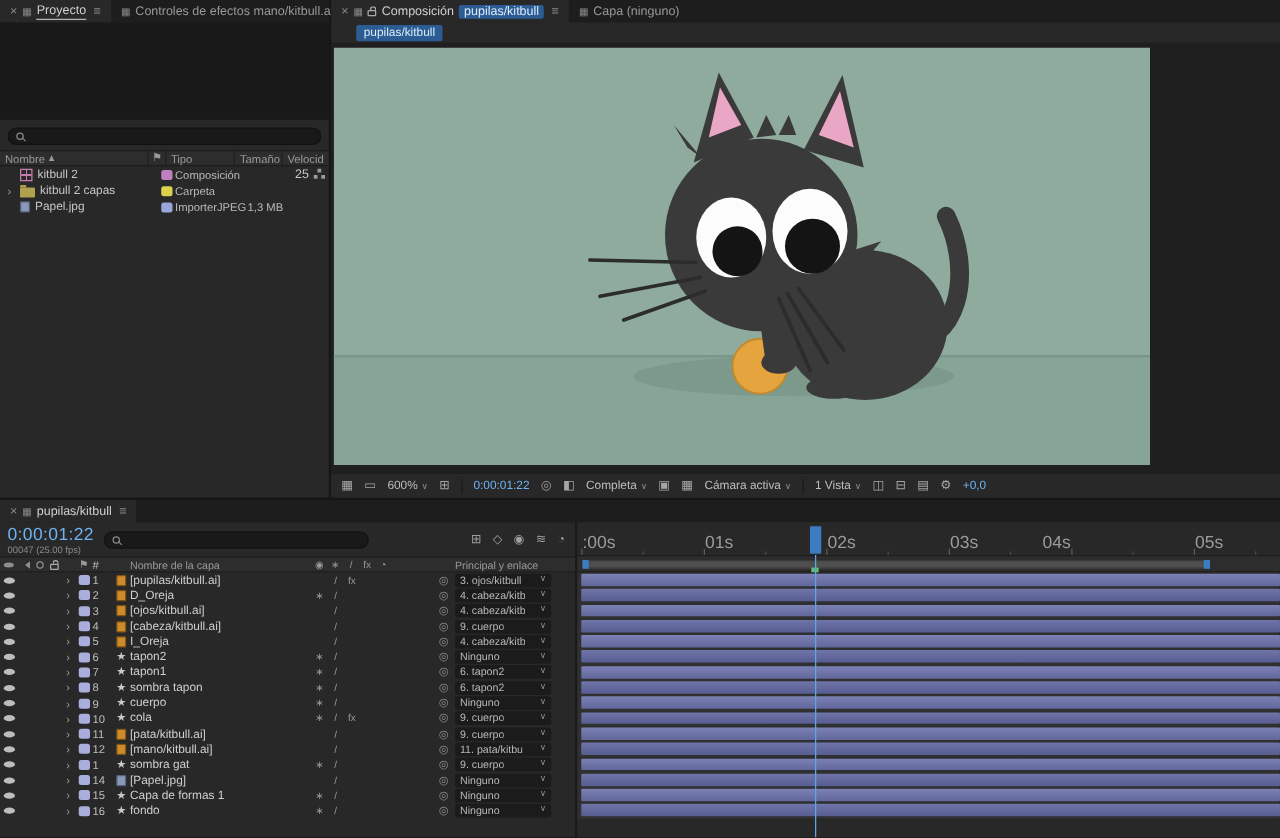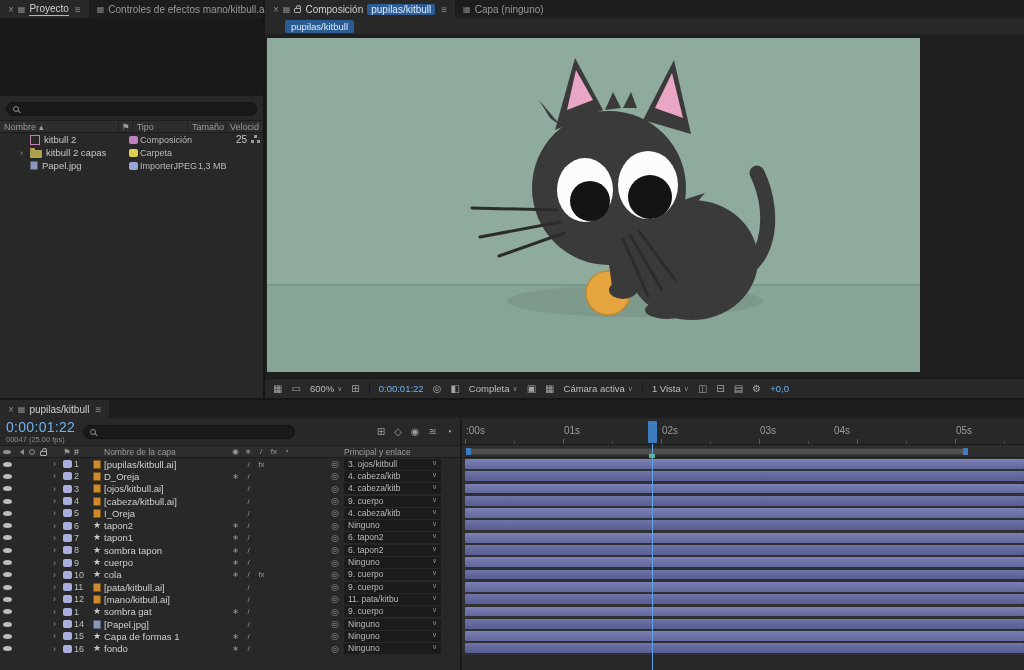--- a/index.html
+++ b/index.html
@@ -33,21 +33,21 @@
   .search-row{padding:6px 6px 4px}
   .searchbox{height:14px;background:#191919;border:1px solid #121212;border-radius:8px;display:flex;align-items:center;gap:4px;padding:0 6px}
   .searchbox input{flex:1;background:transparent;border:none;outline:none;color:#ccc;font-size:9px;min-width:0}
   .i-mag{width:6px;height:6px;border:1px solid #8a8a8a;border-radius:50%;position:relative;flex:none}
   .i-mag::after{content:'';position:absolute;width:4px;height:1px;background:#8a8a8a;transform:rotate(45deg);right:-3px;bottom:-1px}
   .pcols{height:13px;background:#2d2d2d;border-top:1px solid #1c1c1c;border-bottom:1px solid #1c1c1c;display:flex;align-items:flex-start;font-size:9px;color:#9a9a9a}
   .pc{height:100%;display:flex;align-items:center;gap:3px;border-right:1px solid #212121;padding:0 4px}
   .col-name{width:126px}.col-label{width:14px;justify-content:center;padding:0}.col-tipo{width:58px}.col-size{width:38px}.col-speed{flex:1;border-right:none}
   .prow{height:13px;display:flex;align-items:center;font-size:10px;color:#c6c6c6}
   .pr{display:flex;align-items:center;gap:4px}
-  .pr.col-name{padding-left:17px}
+  .pr.col-name{padding-left:3px}
   .ptext{white-space:nowrap;overflow:hidden;text-overflow:ellipsis;font-size:9.5px}
   .tw{width:9px;flex:none;color:#9a9a9a;font-size:9px;text-align:center}
   .chip{display:inline-block;width:9px;height:8px;border-radius:2px;background:var(--chip)}
   .pr.col-tipo,.pr.col-size{font-size:9px;color:#b9b9b9}
   .i-comp{width:10px;height:10px;border:1px solid #c77fb0;flex:none;background:
     linear-gradient(90deg,transparent 44%,#c77fb0 44% 56%,transparent 56%),
     linear-gradient(0deg,transparent 44%,#c77fb0 44% 56%,transparent 56%)}
   .i-folder{width:12px;height:8px;background:#b0a14e;border-radius:1px;position:relative;flex:none;margin-top:2px}
   .i-folder::before{content:'';position:absolute;top:-2px;left:0;width:5px;height:2px;background:#b0a14e;border-radius:1px 1px 0 0}
   .i-jpg{display:inline-block;width:8px;height:9px;background:#8a97b8;border:1px solid #55607a;border-radius:1px;flex:none}
@@ -91,33 +91,33 @@
   .c-audio{width:12px}.c-solo{width:11px}.c-lock{width:12px}
   .c-arrow{width:11px;color:#9a9a9a;font-size:9px;text-align:center}
   .c-chip{width:14px;display:flex;justify-content:center}
   .c-num{width:16px;color:#bdbdbd;font-size:9px}
   .c-icon{width:14px;display:flex;justify-content:center;align-items:center}
   .c-name{flex:1;min-width:0;white-space:nowrap;overflow:hidden;text-overflow:ellipsis}
   .c-sw{width:64px;display:flex;font-size:8px;color:#9a9a9a;flex:none}
   .sw{width:13px;text-align:center}
   .c-gap{width:38px;flex:none}
   .c-whip{width:13px;color:#8f8f8f;font-size:9px;flex:none}
-  .c-parent{width:116px;flex:none;padding-right:19px}
+  .c-parent{width:96px;flex:none;padding-right:19px}
   .pdrop{height:11px;background:#1b1b1b;border-radius:2px;display:flex;align-items:flex-start;justify-content:space-between;padding:0 4px;font-size:8.5px;color:#b9b9b9}
   .pval{white-space:nowrap;overflow:hidden}
   .i-eye{display:inline-block;width:9px;height:5px;background:#bdbdbd;border-radius:50%}
   .i-eye.dim{background:#8f8f8f;width:8px;height:4px}
   .i-spk{width:0;height:0;border:3px solid transparent;border-right:4px solid #8f8f8f}
   .i-circ{width:6px;height:6px;border:1px solid #8f8f8f;border-radius:50%}
   .i-star{color:#c9c9c9;font-size:9px;line-height:1}
   .hd-ic{display:flex;justify-content:center;align-items:center}
 
   .tl-right{flex:1;position:relative;min-width:0;background:#282828}
   .ruler{height:27px;position:relative;border-bottom:1px solid #1c1c1c}
-  .ruler-label{position:absolute;top:7px;font-size:10px;color:#9c9c9c}
+  .ruler-label{position:absolute;top:7px;font-size:14px;color:#9c9c9c}
   .ruler-tick{position:absolute;bottom:0;width:1px;height:5px;background:#5a5a5a}
   .ruler-tick.minor{height:3px;background:#484848}
   .waband{height:13px;background:#2d2d2d;border-bottom:1px solid #1c1c1c;position:relative}
   .workarea{position:absolute;left:4px;width:502px;top:3px;height:7px;background:#4f4f4f;border:1px solid #3a3a3a}
   .workarea::before{content:'';position:absolute;top:-1px;left:-1px;width:5px;height:7px;background:#3d7cc0}
   .workarea::after{content:'';position:absolute;top:-1px;right:-1px;width:5px;height:7px;background:#3d7cc0}
   .kf{position:absolute;left:187px;top:9px;width:6px;height:4px;background:#5fba72}
   .graph{height:197px;position:relative}
   .graph-row{height:12.3px;position:relative;background:#303030}
   .graph-row .bar{position:absolute;left:3px;right:0;top:1px;bottom:1.5px;background:linear-gradient(var(--bar-top),var(--bar-bottom));border-radius:1px}

